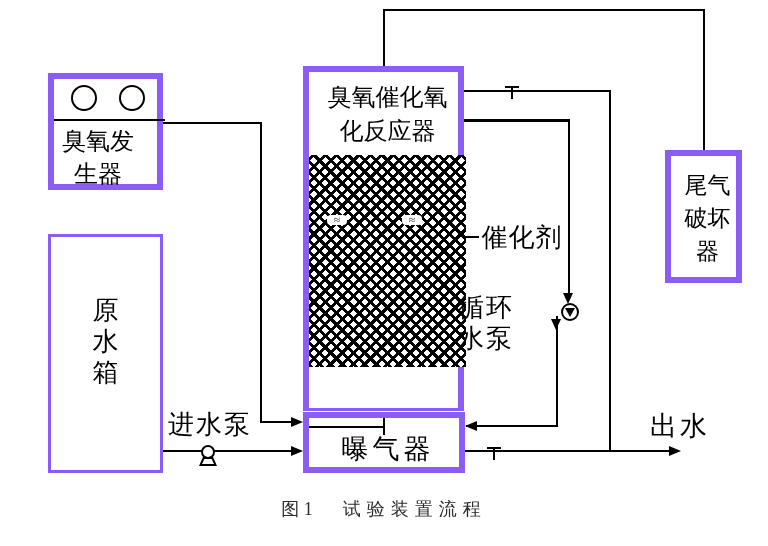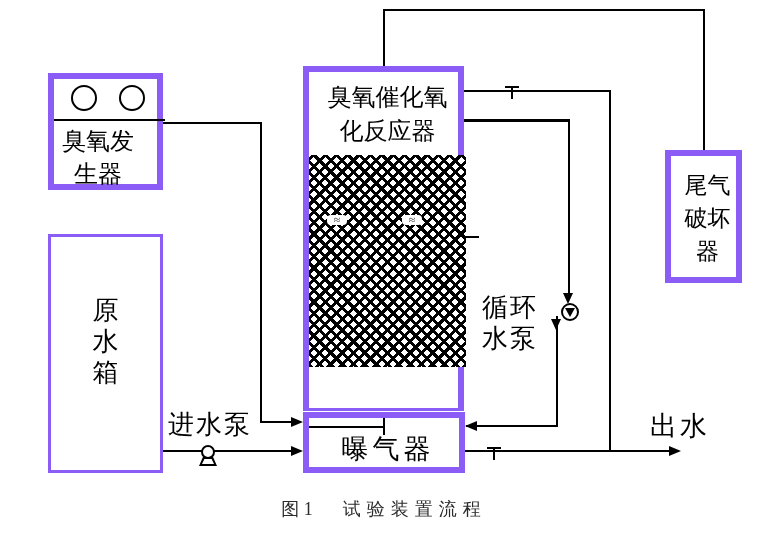--- a/index.html
+++ b/index.html
@@ -102,22 +102,23 @@
 
   <div style="position:absolute;left:199px;top:457px;width:18px;height:9px;background:#000;clip-path:polygon(22% 0,78% 0,100% 100%,0 100%);"></div>
   <div style="position:absolute;left:202px;top:459px;width:12px;height:5px;background:#fff;clip-path:polygon(20% 0,80% 0,100% 100%,0 100%);"></div>
   <div class="circle" style="left:201px;top:445px;width:14px;height:14px;"></div>
 
   <div class="circle" style="left:561px;top:303px;width:18px;height:18px;"></div>
   <div class="arrow" style="left:565px;top:308px;border-left:5px solid transparent;border-right:5px solid transparent;border-top:9px solid #000;"></div>
 
   <div class="label" style="left:164px;top:409px;width:92px;font-size:26px;letter-spacing:2px;">进水泵</div>
 
+  <div class="label" style="left:480px;top:222px;width:84px;font-size:26px;letter-spacing:1px;">催化剂</div>
 
-  <div class="label" style="left:480px;top:292px;width:60px;font-size:26px;line-height:31px;letter-spacing:2px;">循环
+  <div class="label" style="left:456px;top:292px;width:60px;font-size:26px;line-height:31px;letter-spacing:2px;">循环
 水泵</div>
 
   <div class="label" style="left:641px;top:410px;width:62px;font-size:27px;letter-spacing:3px;margin-left:8px;">出水</div>
 
   <div class="caption-row">
     <span>图 1</span><span class="caption-title">试验装置流程</span>
   </div>
 
 </div>
 

